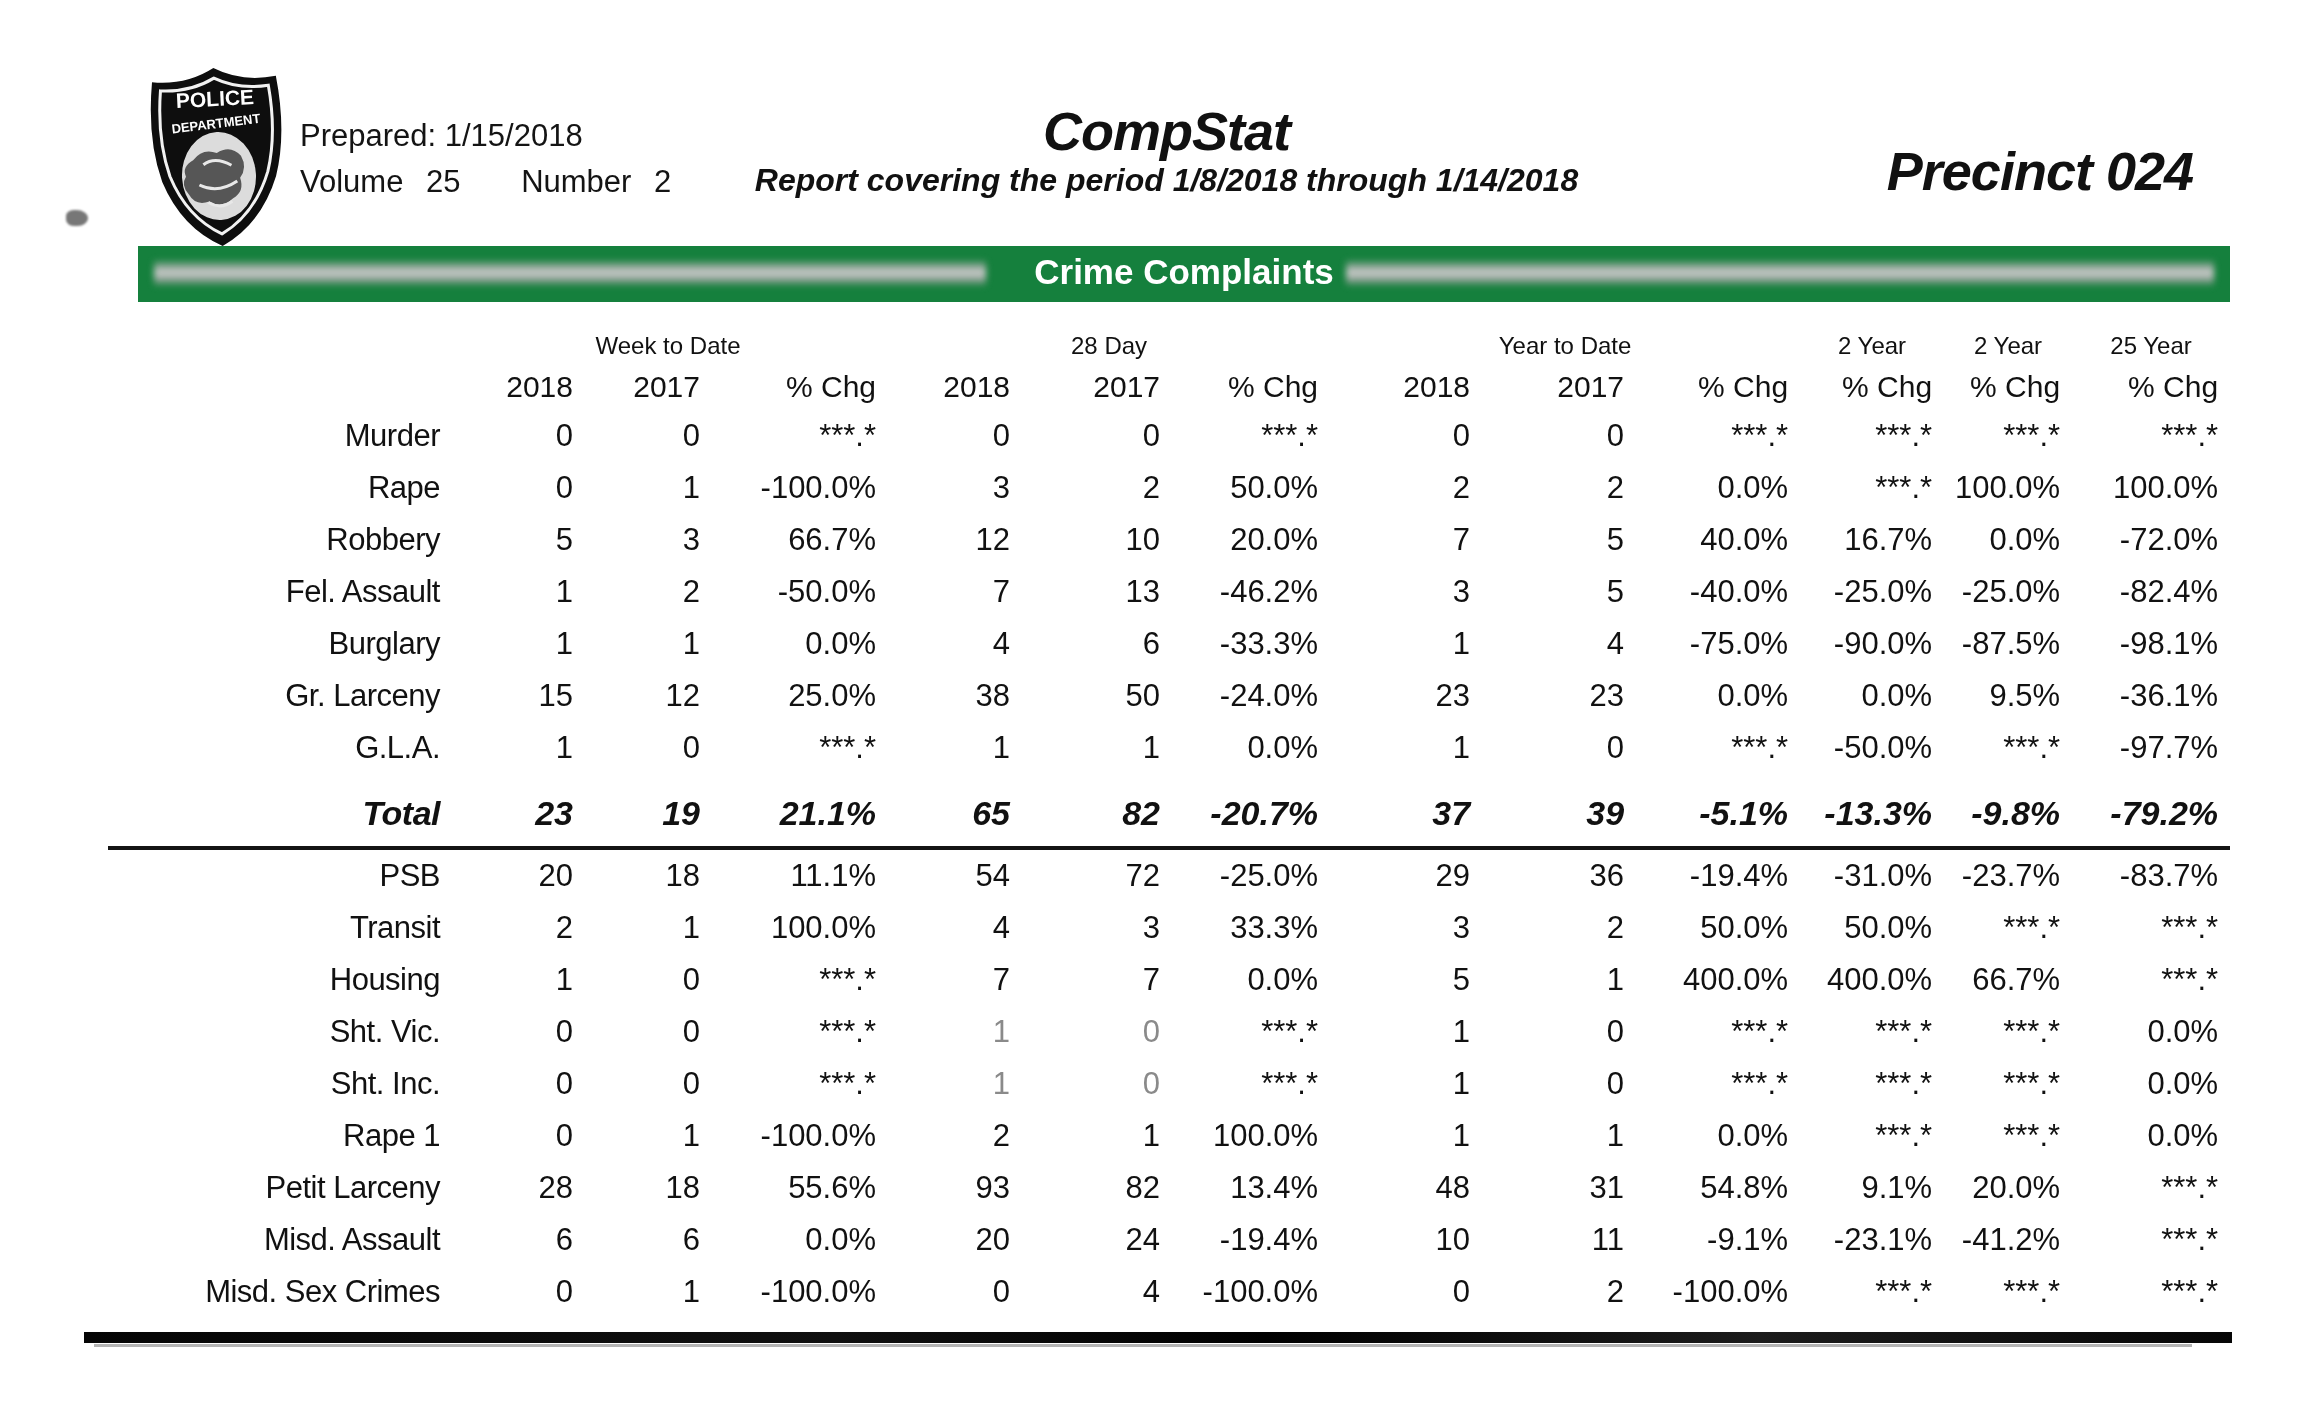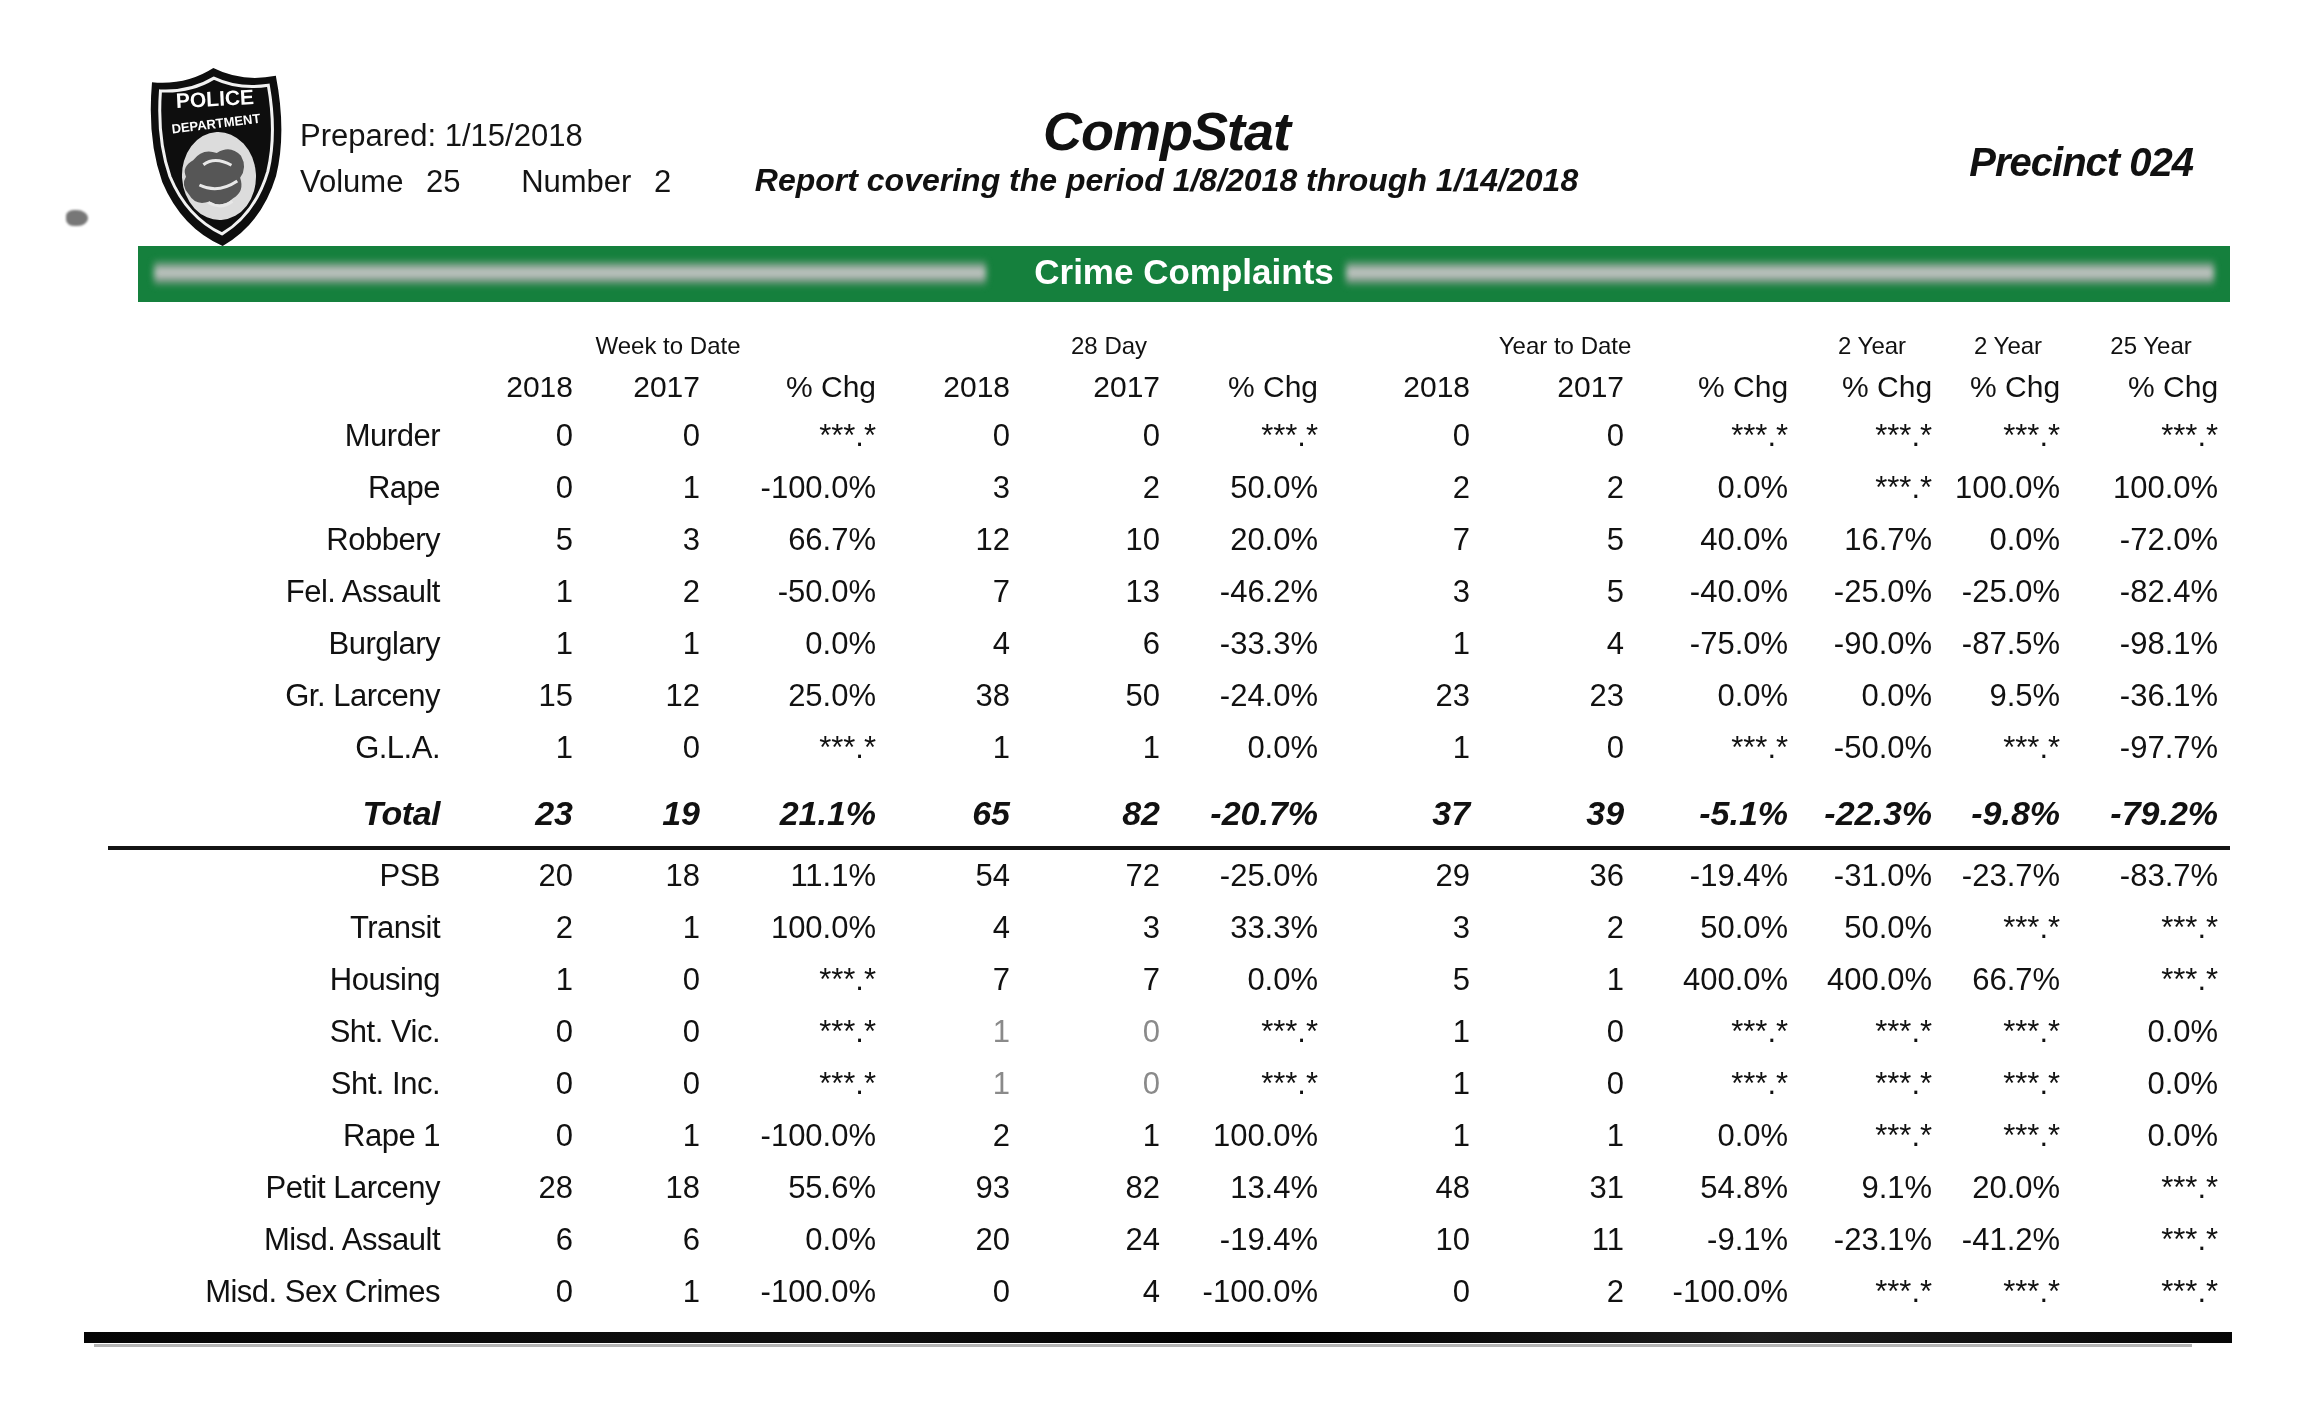--- a/index.html
+++ b/index.html
@@ -8,21 +8,21 @@
     font-family:"Liberation Sans", sans-serif; color:#111; overflow:hidden;
   }
 
   
   .logo { position:absolute; left:148px; top:64px; width:140px; height:186px; transform:rotate(-3deg); }
   .prepared-block { position:absolute; left:300px; top:118px; font-size:31px; color:#141414; }
   .prepared-block .line2 { margin-top:10px; word-spacing:14px; }
   .title-block { position:absolute; left:50%; top:100px; transform:translateX(calc(-50% + 10px)); text-align:center; width:1500px; }
   .title-main { font-size:54px; font-weight:700; font-style:italic; letter-spacing:-1px; }
   .title-sub  { font-size:32px; font-weight:700; font-style:italic; margin-top:0;text-align:center; }
-  .precinct { position:absolute; right:120px; top:140px; font-size:40px; font-style:italic; font-weight:700; letter-spacing:-1px;text-align:center; }
+  .precinct { position:absolute; right:120px; top:140px; font-size:54px; font-style:italic; font-weight:700; letter-spacing:-1px;text-align:center; }
   .artifact { position:absolute; left:66px; top:210px; width:22px; height:16px; background:#4a4a4a; border-radius:40% 60% 55% 45%; filter:blur(1px); opacity:.75; }
 
   
   .banner { position:absolute; left:138px; top:246px; width:2092px; height:56px; background:#15803d; }
   .banner .streak { position:absolute; top:13px; height:28px; filter:blur(3px);
     background:linear-gradient(to bottom, rgba(150,150,150,0) 0%, rgba(178,178,178,.9) 32%, rgba(212,212,212,.95) 50%, rgba(168,168,168,.9) 70%, rgba(130,130,130,0) 100%);
   }
   .banner .streak.left  { left:16px;  width:832px; }
   .banner .streak.right { left:1208px; right:16px; }
   .banner .banner-label { position:absolute; left:0; right:0; top:6px; text-align:center;
@@ -239,21 +239,21 @@
             <td class="label">Total</td>
             <td>23</td>
             <td>19</td>
             <td>21.1%</td>
             <td>65</td>
             <td>82</td>
             <td>-20.7%</td>
             <td>37</td>
             <td>39</td>
             <td>-5.1%</td>
-            <td>-22.3%</td>
+            <td>-13.3%</td>
             <td>-9.8%</td>
             <td>-79.2%</td>
           </tr>
           <tr>
             <td class="label">PSB</td>
             <td>20</td>
             <td>18</td>
             <td>11.1%</td>
             <td>54</td>
             <td>72</td>

